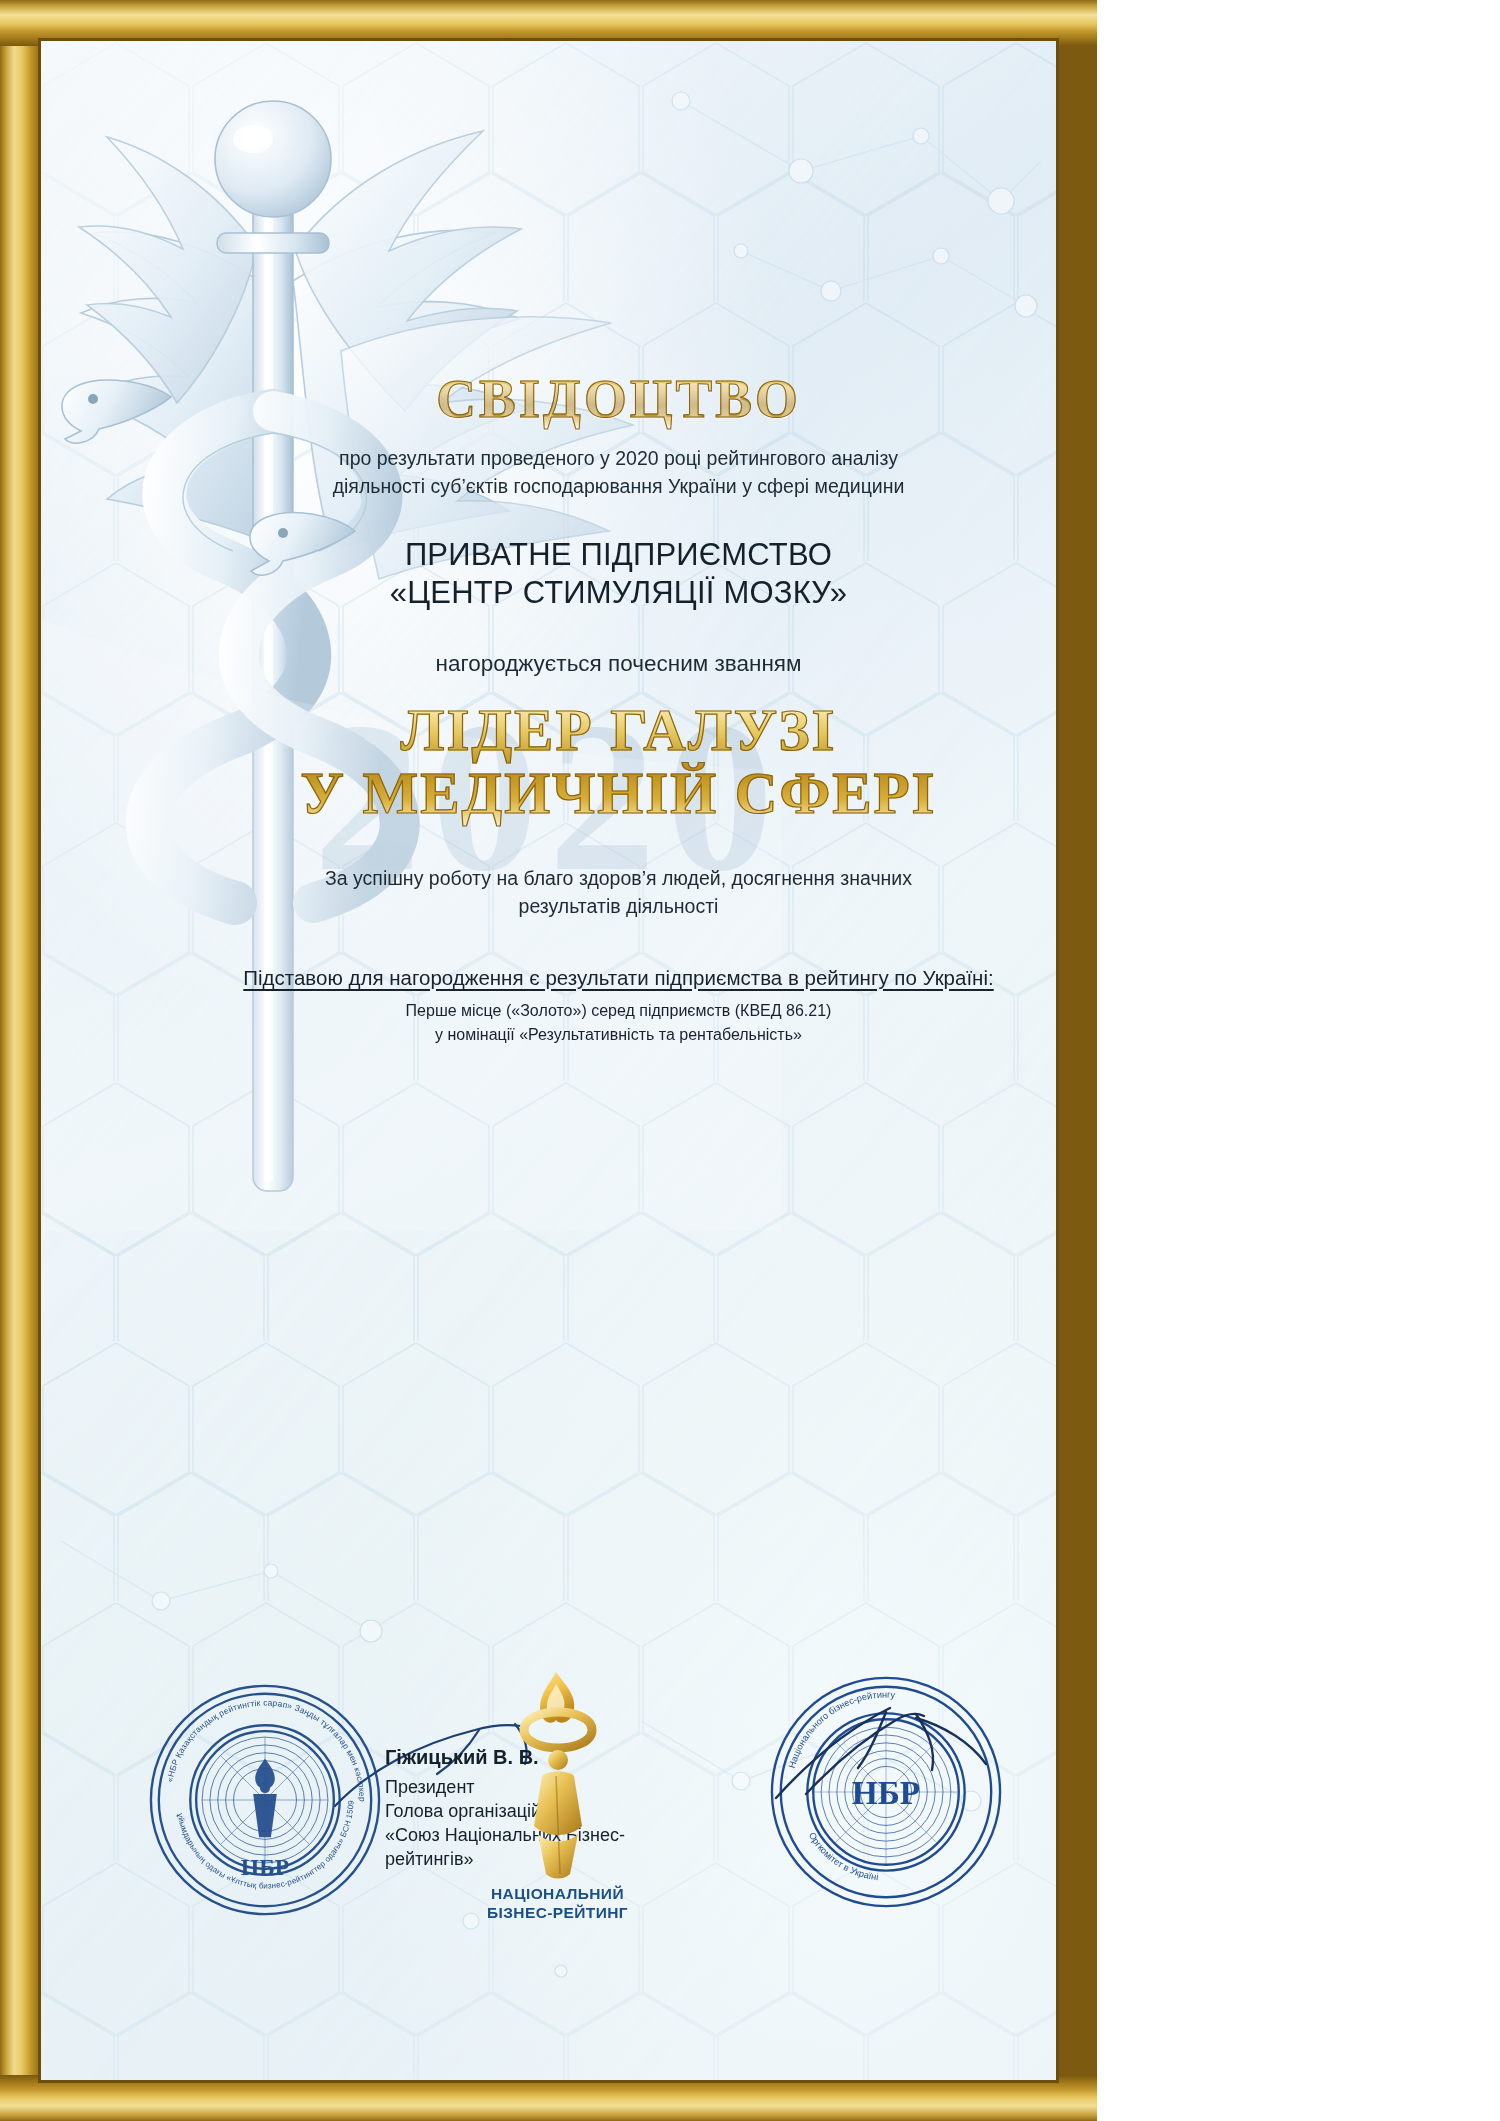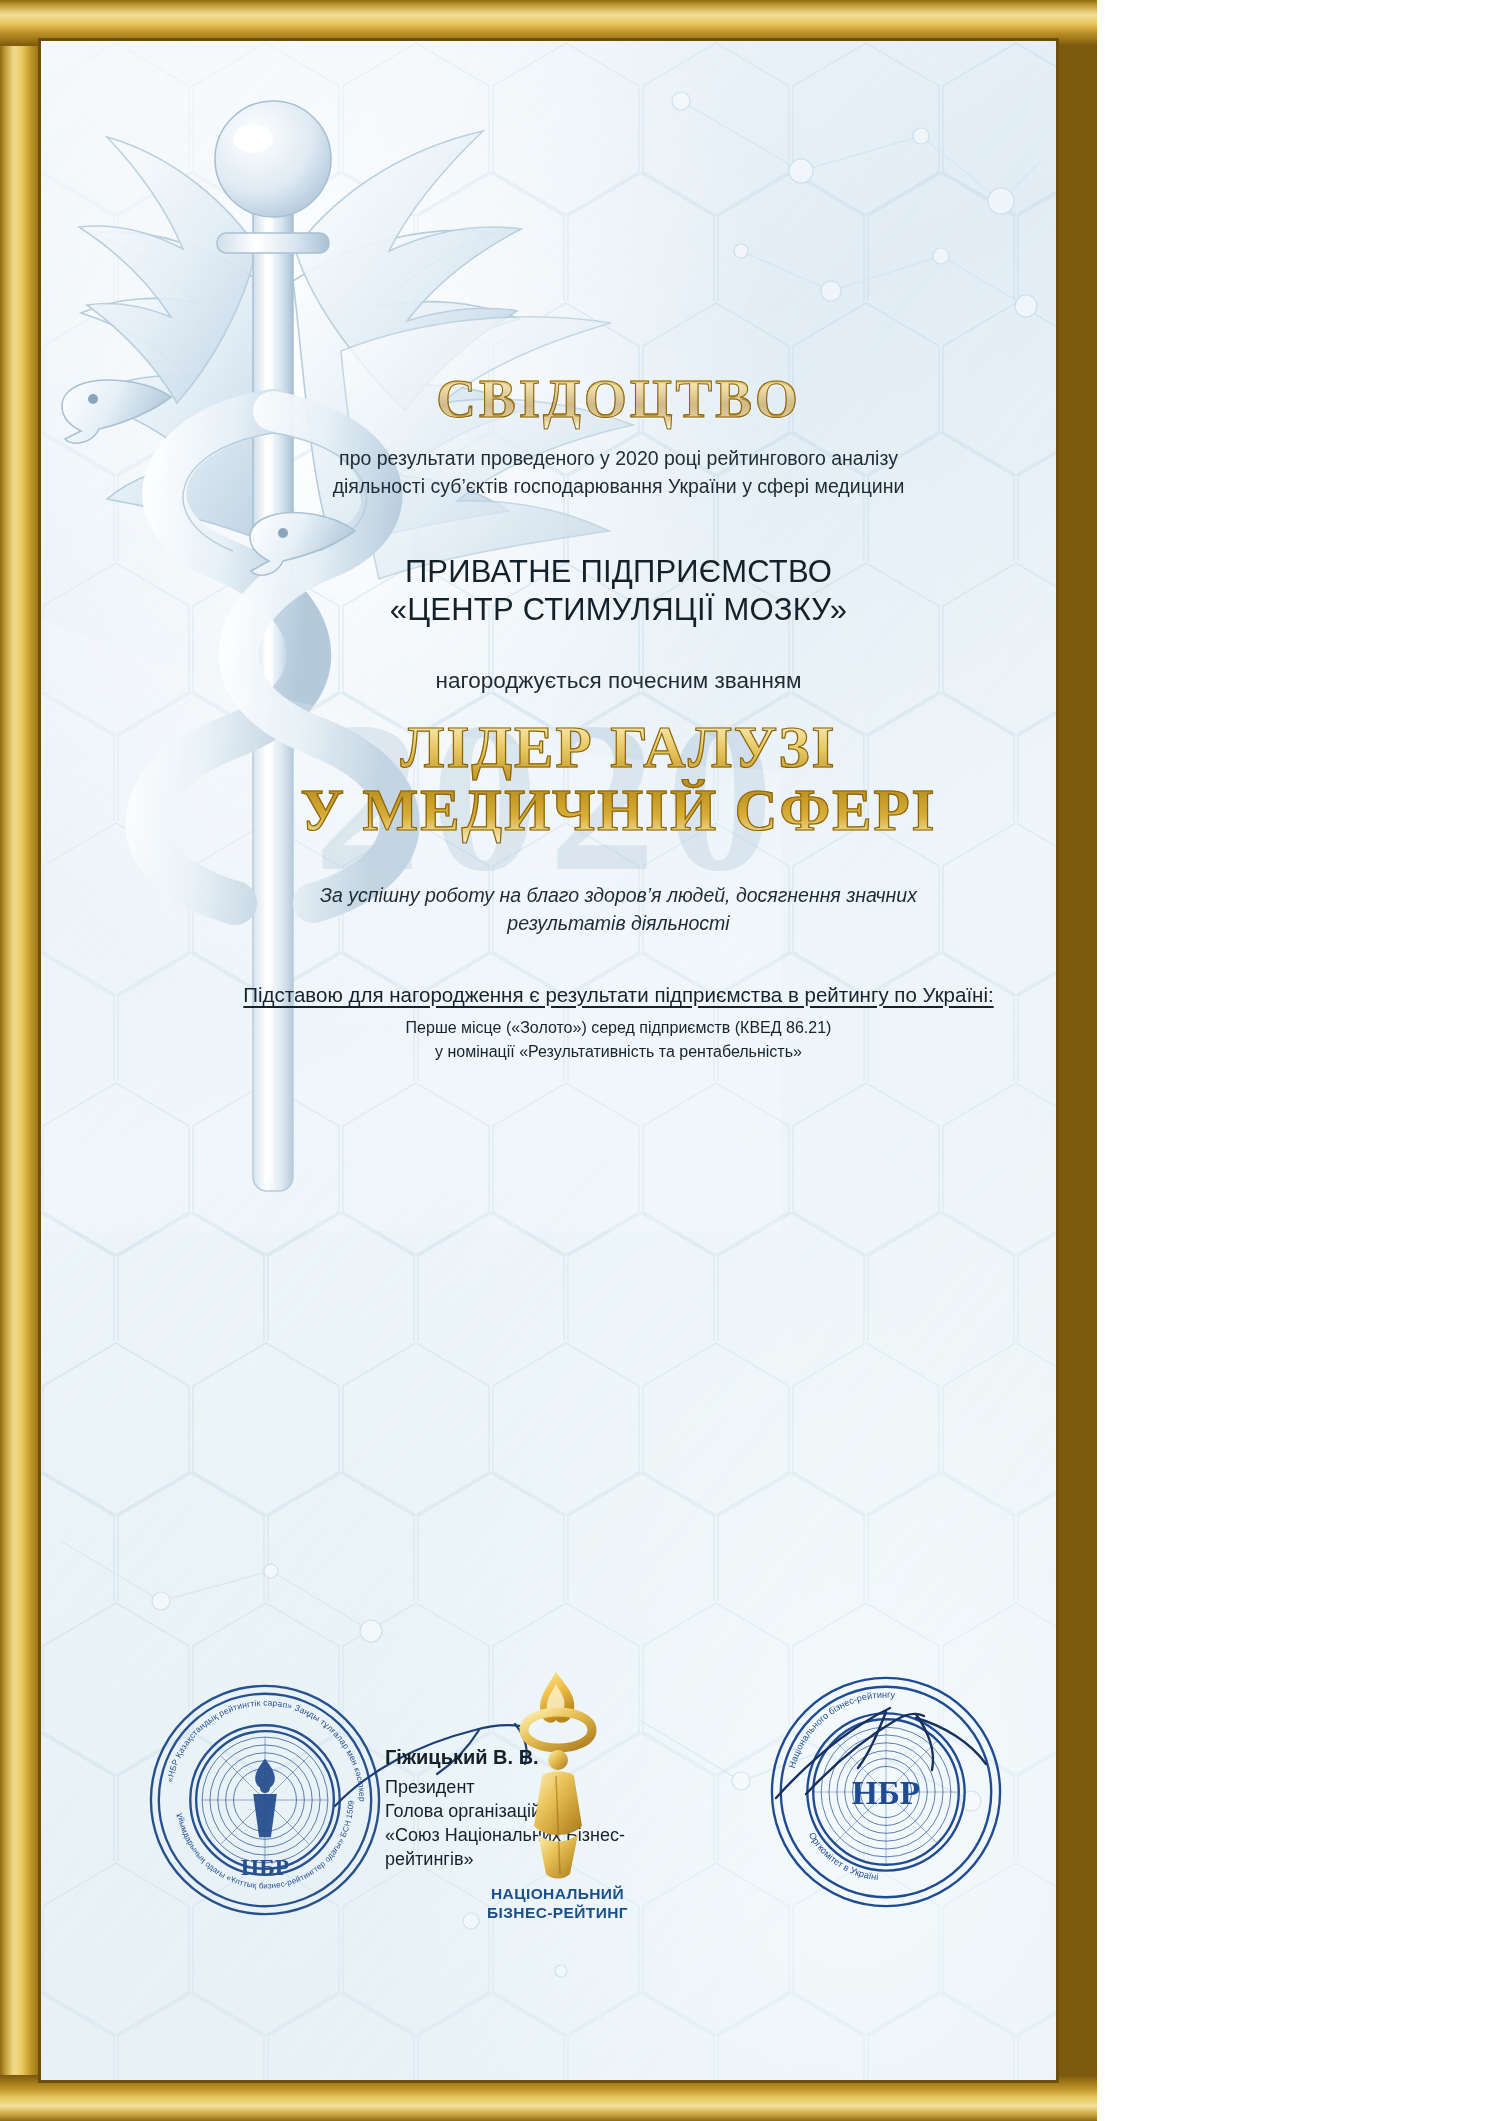--- a/index.html
+++ b/index.html
@@ -131,21 +131,21 @@
     color: transparent;
     -webkit-text-stroke: 1px #8a650f;
     text-shadow: 0 2px 1px rgba(255,255,255,0.5);
     margin: 0 0 18px 0;
   }
 
   .subtitle {
     font-size: 19.5px;
     line-height: 1.45;
     color: #1e2b34;
-    margin: 0 auto 52px auto;
+    margin: 0 auto 35px auto;
     max-width: 640px;
     font-weight: 400;
   }
 
   .company {
     font-size: 31px;
     line-height: 1.25;
     letter-spacing: 0.2px;
     color: #14212b;
     margin: 0 0 38px 0;
@@ -166,21 +166,20 @@
     letter-spacing: 2px;
     background: linear-gradient(180deg, #fdf3c9 0%, #e7c963 26%, #b98d1c 56%, #d8ad38 80%, #f7ebb4 100%);
     -webkit-background-clip: text;
     background-clip: text;
     color: transparent;
     -webkit-text-stroke: 1.2px #8a6510;
     margin: 0 0 40px 0;
   }
 
   .reason {
-    font-style: italic;
     font-size: 19.5px;
     line-height: 1.45;
     color: #1d2a33;
     max-width: 660px;
     margin: 0 auto 42px auto;
   }
 
   .basis-head {
     font-size: 20.5px;
     line-height: 1.5;

